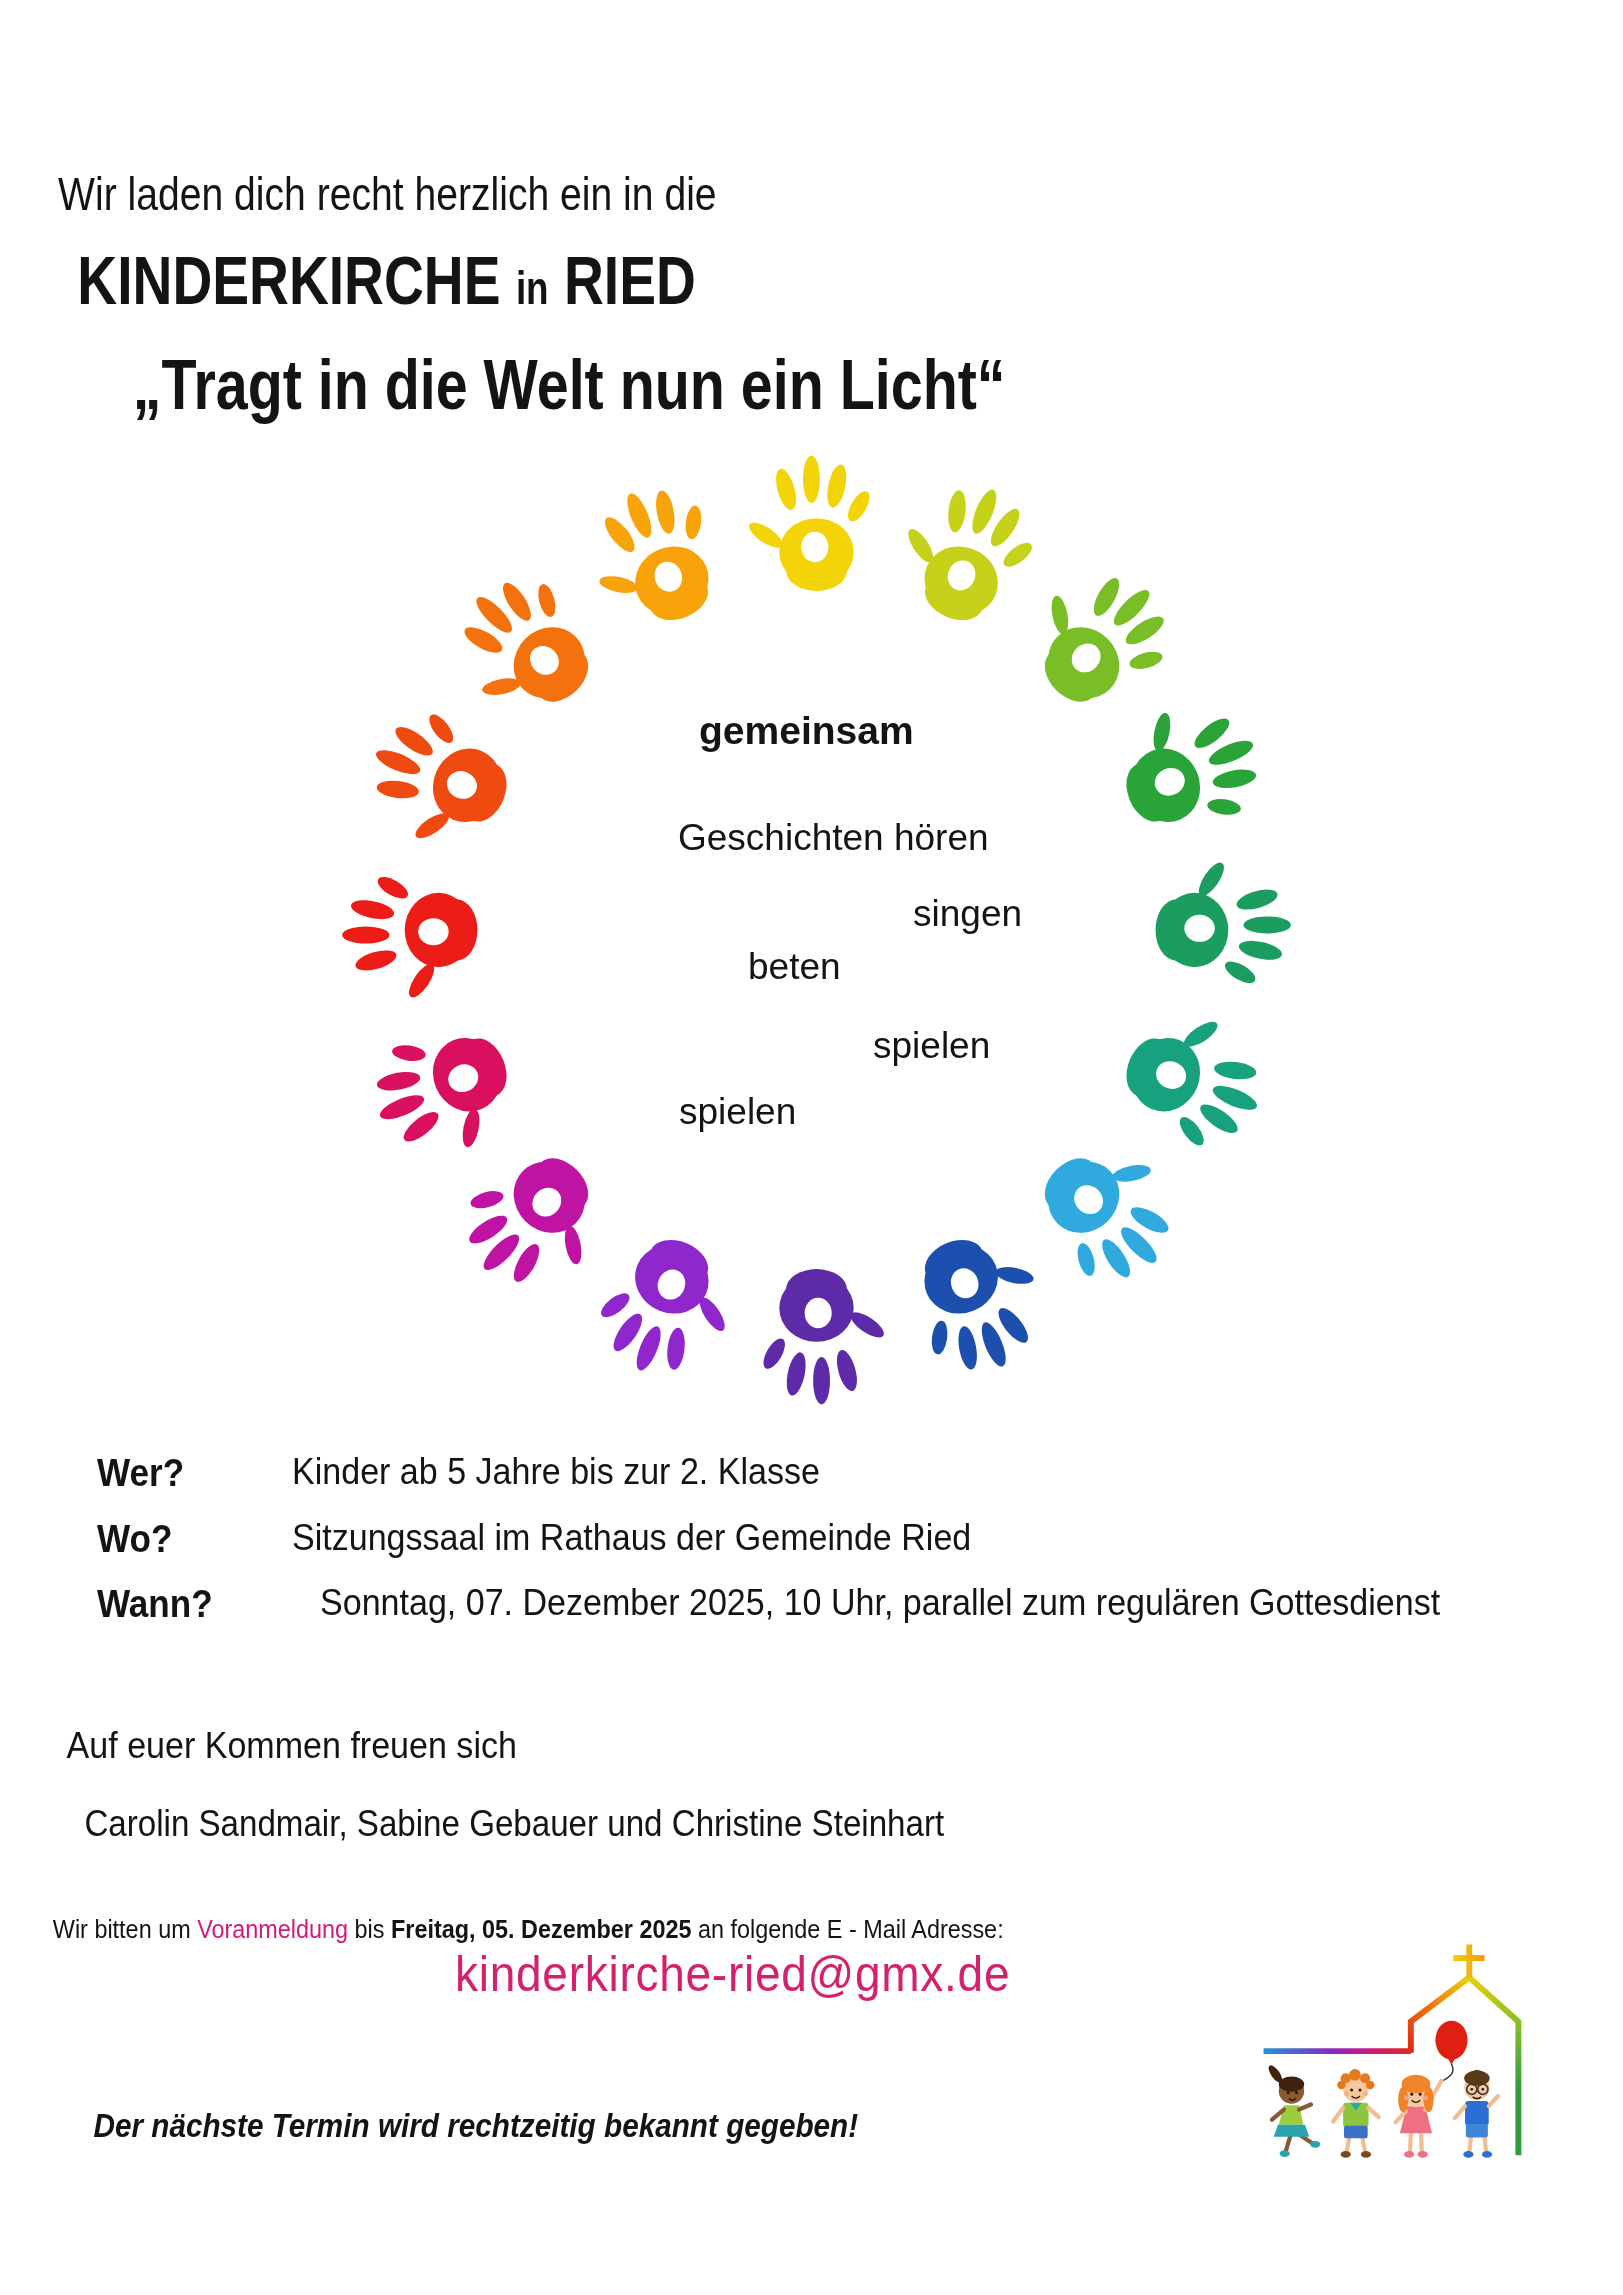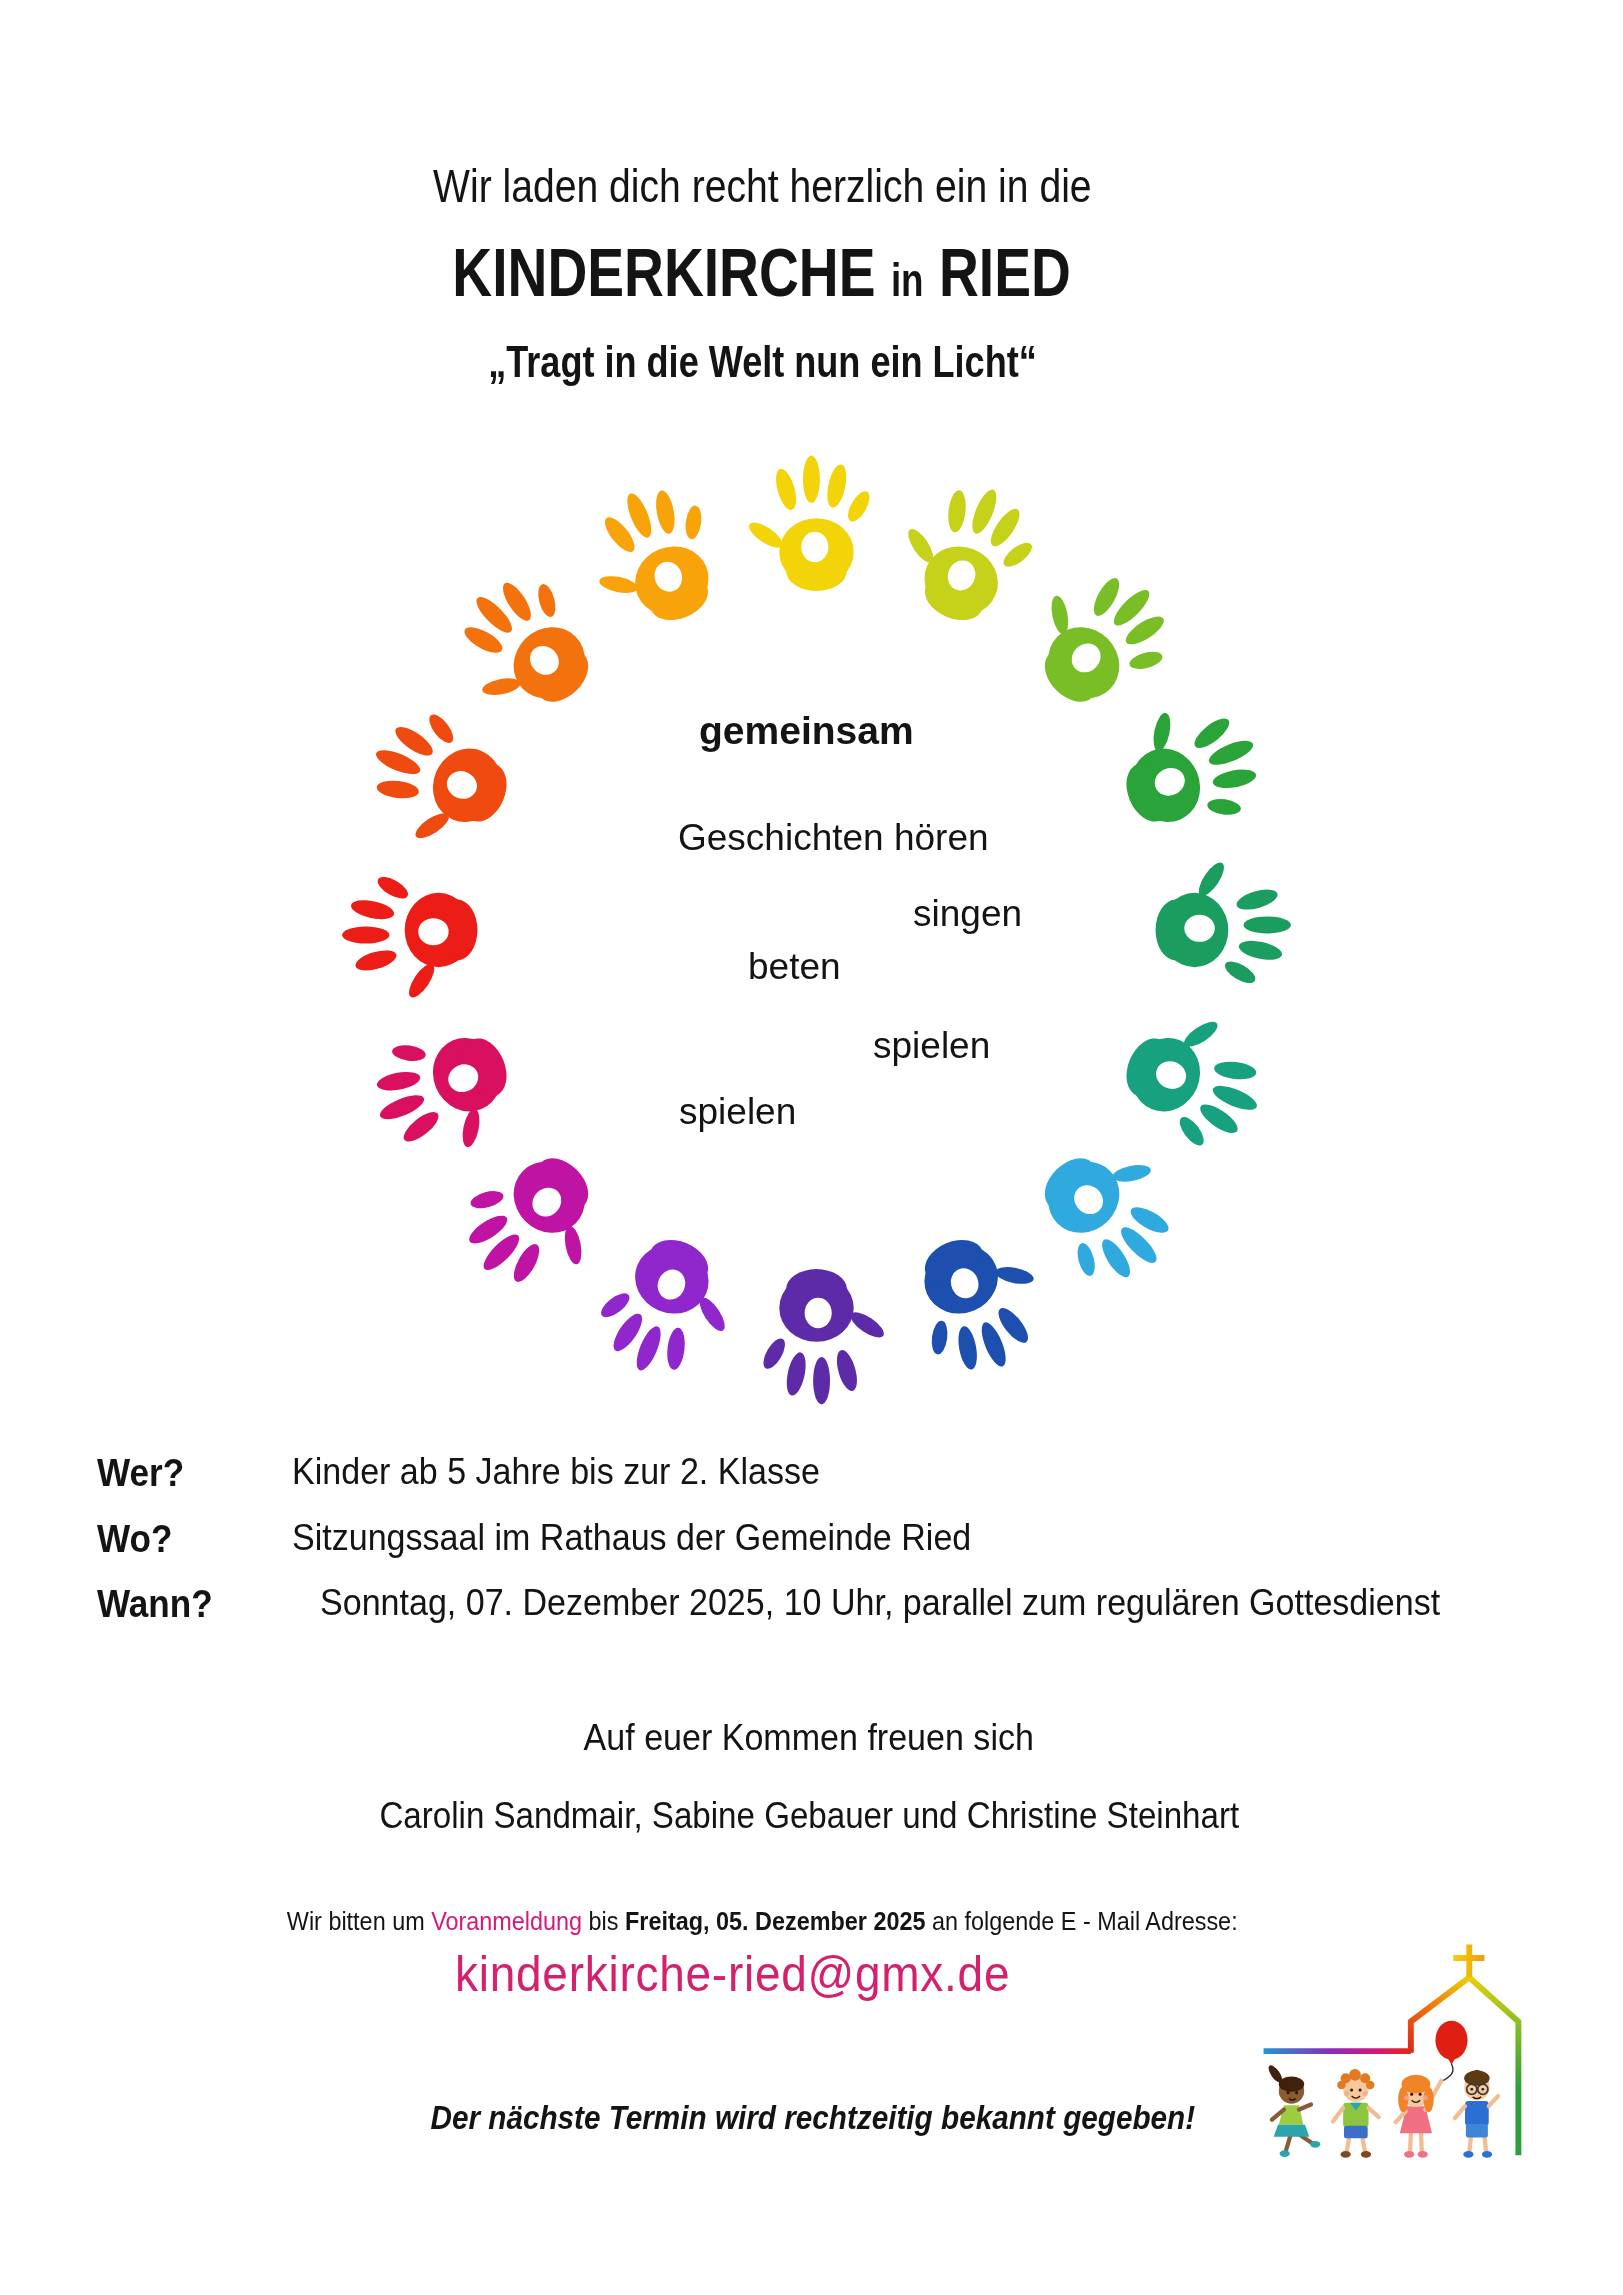--- a/index.html
+++ b/index.html
@@ -2,30 +2,30 @@
 <html style="font-size:13.5px"><head>
 <meta charset="utf-8">
 <style>
   html,body{margin:0;padding:0;background:#888;}
   #page{
     position:relative;width:1624px;height:2295px;background:#ffffff;
     font-family:"Liberation Sans", sans-serif;color:#141414;overflow:hidden;
     margin:0 auto;
   }
   .abs{position:absolute;}
-  .centerline{position:absolute;left:0;width:1524px;text-align:center;white-space:nowrap;}
+  .centerline{position:absolute;left:0;width:1524px;white-space:nowrap;margin-top:8px;}
   .sq{display:inline-block;white-space:nowrap;transform-origin:center;}
   .sql{display:inline-block;white-space:nowrap;transform-origin:left center;}
 
   #intro{top:159px;font-size:46px;}
   #intro .sq{transform:scaleX(.85);}
   #title{top:233px;font-size:69px;font-weight:bold;}
   #title .sq{transform:scaleX(.80);}
   #title .conn{font-size:46px;}
-  #subtitle{top:337px;font-size:44px;font-weight:bold;}
+  #subtitle{top:337px;font-size:70px;font-weight:bold;padding-left:37px;}
   #subtitle .sq{transform:scaleX(.82);}
 
   #ring-svg{position:absolute;left:288px;top:393px;}
 
   .gemeinsam{left:699px;top:709px;font-size:39px;font-weight:bold;white-space:nowrap;}
   .act{position:absolute;font-size:37px;white-space:nowrap;}
   #act0{left:650px;top:817px;margin-left:28px;}
   #act1{left:913px;top:893px;}
   #act2{left:748px;top:946px;}
   #act3{left:873px;top:1025px;}

